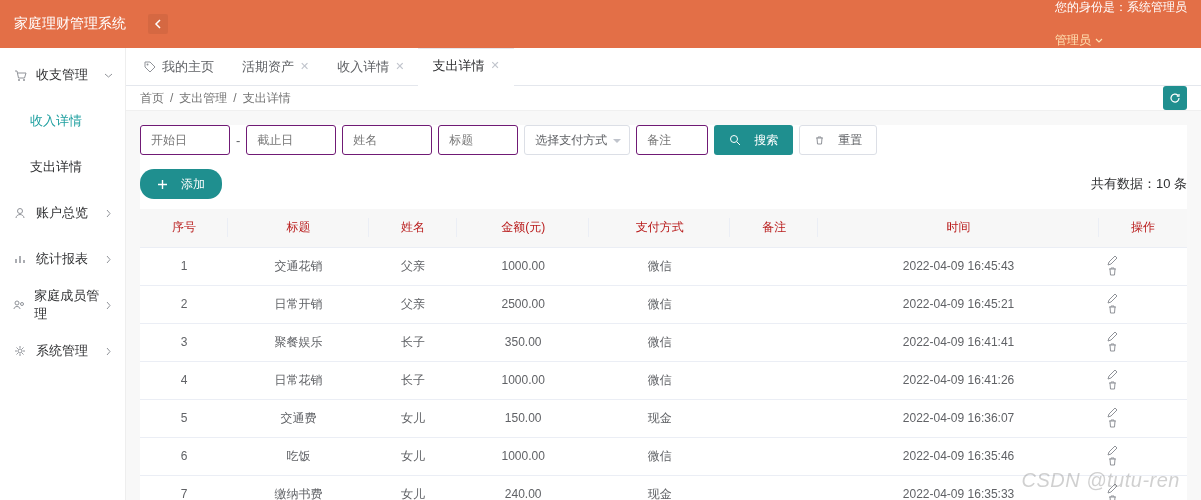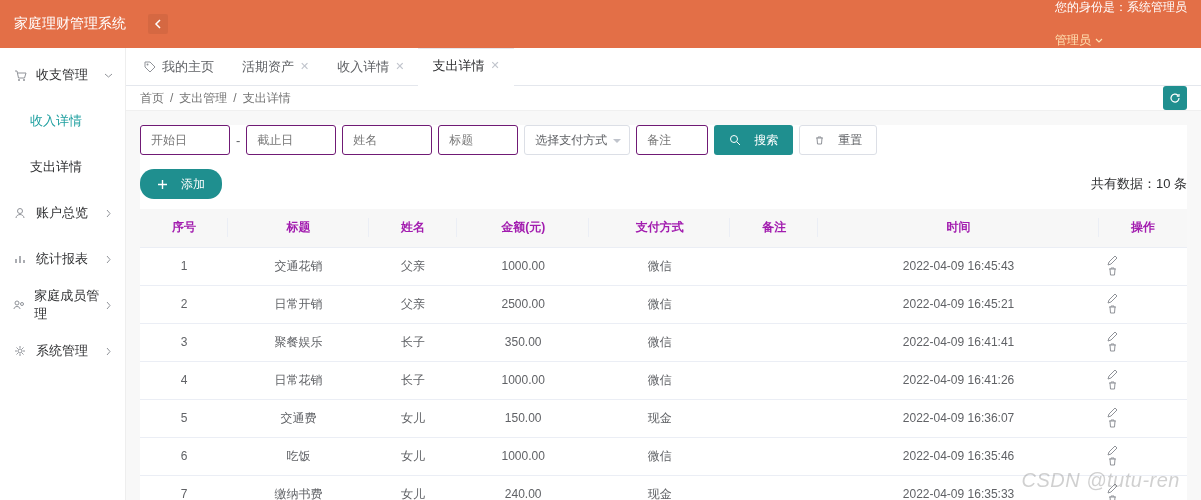--- a/index.html
+++ b/index.html
@@ -37,21 +37,21 @@
 .sel { height:30px; border:1px solid #dcdfe6; border-radius:3px; padding:0 22px 0 10px; font-size:12px; color:#606266; background:#fff; position:relative; min-width:80px; display:flex; align-items:center; }
 .sel::after { content:""; position:absolute; right:8px; top:13px; border:4px solid transparent; border-top-color:#c0c4cc; }
 .btn { height:30px; border-radius:3px; padding:0 14px; font-size:12px; display:inline-flex; align-items:center; gap:13px; cursor:pointer; border:1px solid transparent; }
 .btn-search { background:#1f8f8f; color:#fff; }
 .btn-reset { background:#fff; border-color:#dcdfe6; color:#606266; }
 .btn-add { background:#1f8f8f; color:#fff; border-radius:14px; padding:0 16px; }
 .addrow { display:flex; align-items:center; justify-content:space-between; padding:4px 0 10px 0; }
 .total { font-size:13px; color:#303133; }
 table { width:100%; border-collapse:collapse; font-size:12px; }
 th, td { text-align:center; padding:0 8px; height:38px; border-bottom:1px solid #ebeef5; }
-th { background:#f7f7f7; color:#a21caf; font-weight:700; position:relative; }
+th { background:#f7f7f7; color:#b91c1c; font-weight:400; position:relative; }
 th::after { content:""; position:absolute; right:0; top:25%; height:50%; width:1px; background:#ebeef5; }
 th:last-child::after { display:none; }
 td { color:#606266; }
 .row-act { color:#909399; cursor:pointer; }
 .watermark { position:fixed; right:21px; bottom:8px; font-size:20px; color:rgba(120,120,120,.35); font-style:italic; pointer-events:none; letter-spacing:.5px; }
 svg { display:block; }
 </style>
 </head>
 <body>
 

